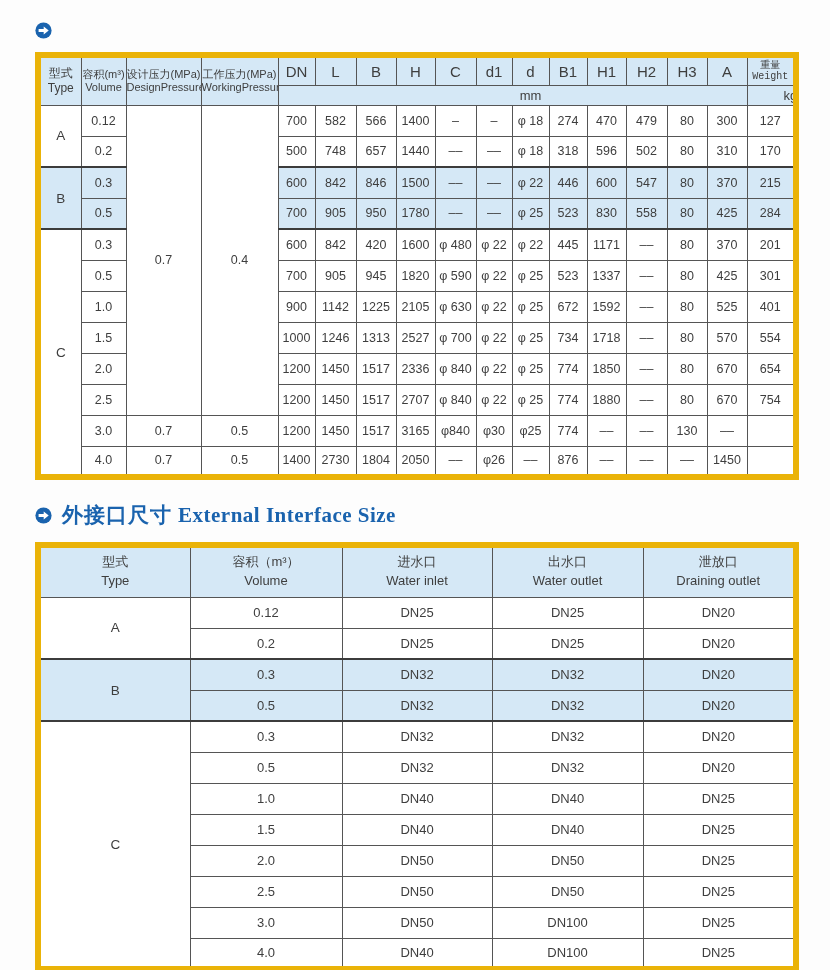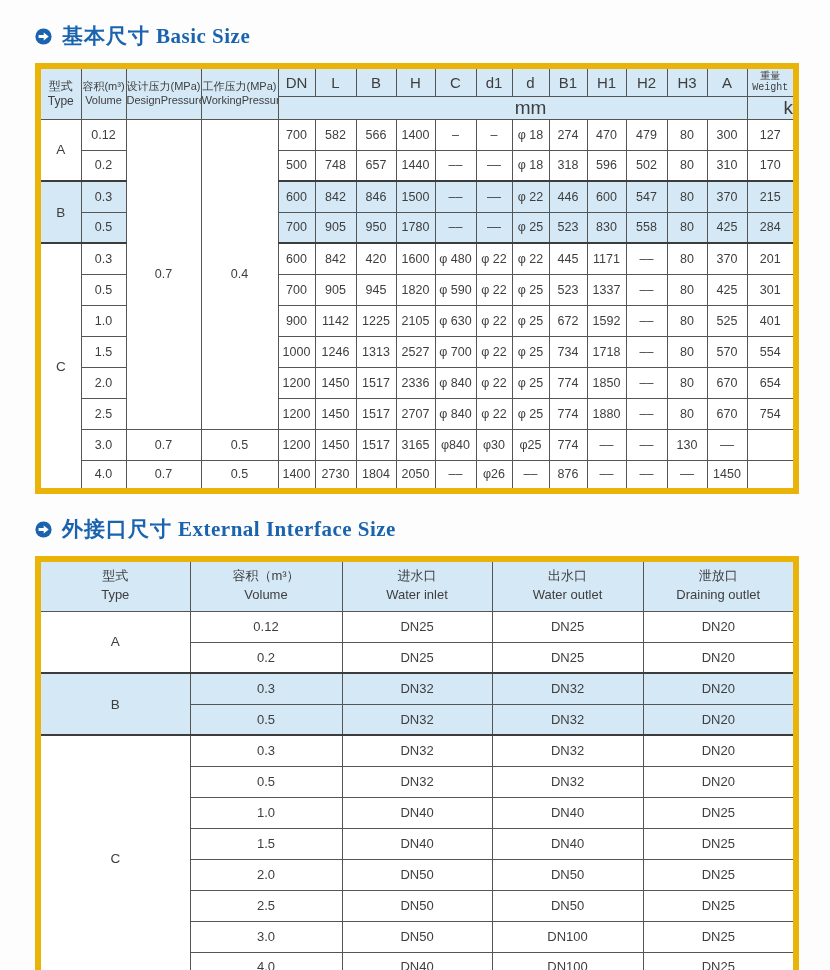--- a/index.html
+++ b/index.html
@@ -32,21 +32,21 @@
   #basic-table thead th, #basic-table thead td { background: #d5e8f6; }
   #basic-table thead tr.h1 { height: 30px; }
   #basic-table thead tr.h2 { height: 20px; }
   #basic-table tbody tr { height: 31px; }
   #basic-table .two-line span { display: block; line-height: 1.25; }
   #basic-table .hdr-type span   { font-size: 12px; }
   #basic-table .hdr-volume span { font-size: 11px; }
   #basic-table .hdr-press span  { font-size: 11px; }
   #basic-table .hdr-dim { font-size: 15px; }
   #basic-table .hdr-weight span { display: block; font-size: 10px; line-height: 1.15; font-family: Liberation Mono, monospace; }
-  #basic-table .unit-cell { font-size: 19px; padding-left: 36px; }
+  #basic-table .unit-cell { font-size: 13px; padding-left: 36px; }
   #basic-table .type-col { font-size: 13.5px; }
   tr.shaded td, tr.shaded th { background: #d5e8f6; }
   #basic-table tbody tr.group-start td, #basic-table tbody tr.group-start th { border-top: 2px solid #3c3c3c; }
 
   
   #iface-table { width: 758px; font-size: 13px; }
   #iface-table thead tr { height: 52px; }
   #iface-table thead th { background: #d5e8f6; }
   #iface-table thead span { display: block; line-height: 1.45; font-size: 13px; }
   #iface-table tbody tr { height: 31px; }
@@ -58,23 +58,20 @@
 </head>
 <body>
 
 <div class="page">
 
   <div class="section-title">
     <svg class="bullet" viewBox="0 0 17 17">
       <circle cx="8.5" cy="8.5" r="8.1" fill="#1a63ae"></circle>
       <path d="M3.6 7.1h5.1V4.5l5 4-5 4V9.9H3.6z" fill="#ffffff"></path>
     </svg>
-    <div class="title-text">
-      <span class="zh">基本尺寸</span><span class="en">Basic Size</span>
-    </div>
   </div>
 
   <table id="basic-table">
     <colgroup>
       <col style="width:43px">
         <col style="width:45px">
         <col style="width:75px">
         <col style="width:77px">
       <col style="width:37px">
         <col style="width:41px">

